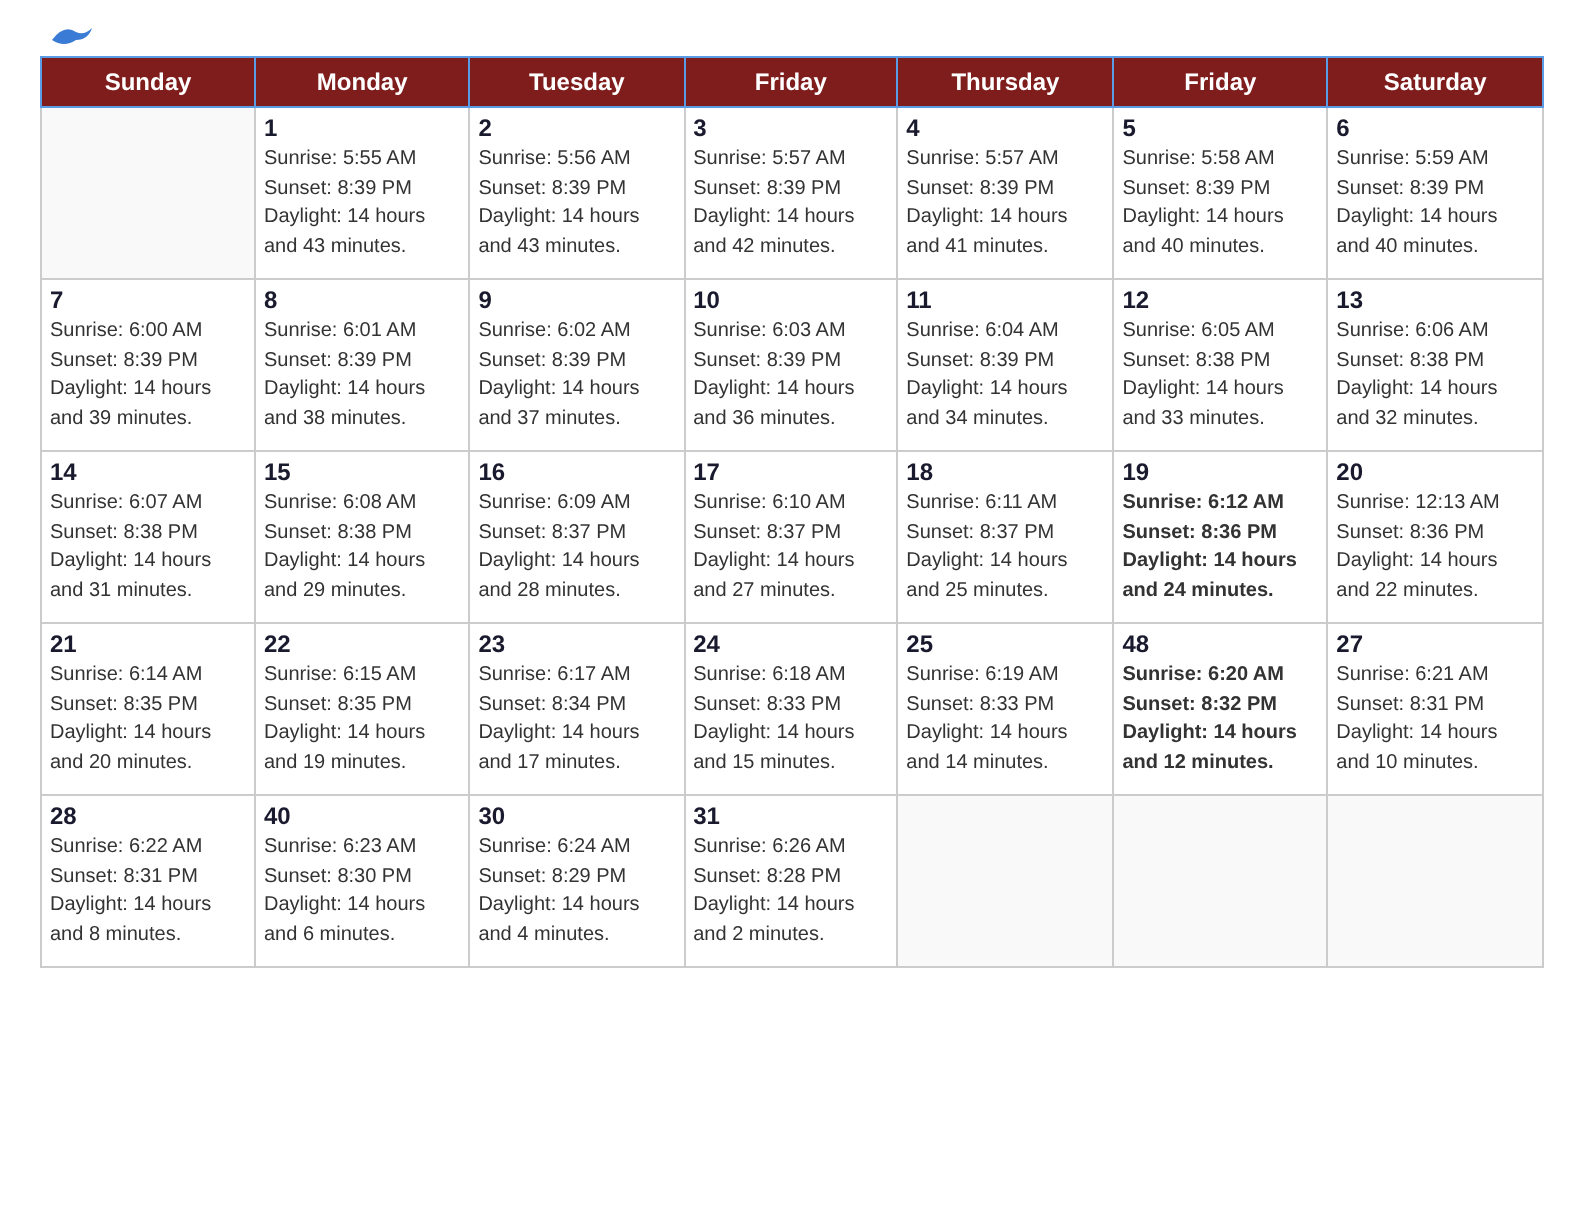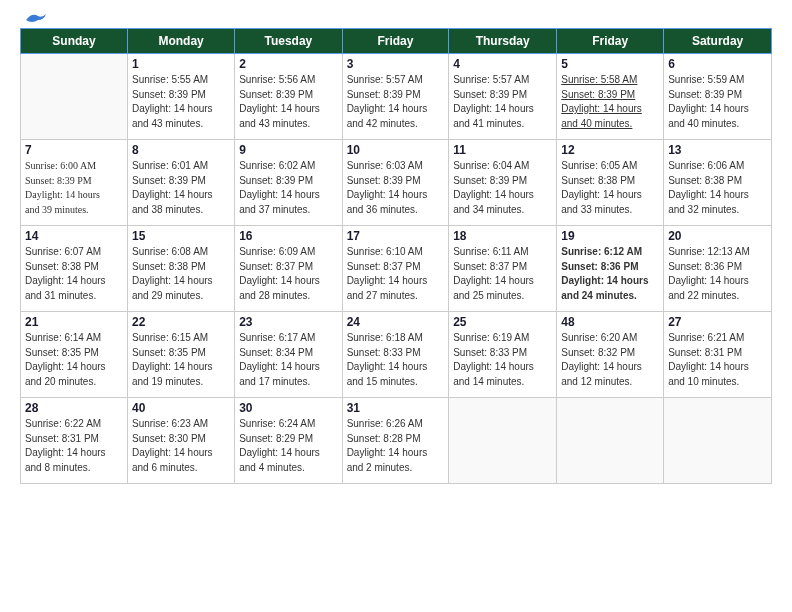--- a/index.html
+++ b/index.html
@@ -38,21 +38,21 @@
       font-size: 14px;
       color: #444;
       margin-top: 2px;
     }
     .calendar {
       width: 100%;
       border-collapse: collapse;
       font-size: 10.5px;
     }
     .calendar thead tr th {
-      background-color: #14532d;
+      background-color: #7f1d1d;
       color: white;
       text-align: center;
       padding: 5px 4px;
       font-size: 12px;
       border: 1px solid #5a9be5;
     }
     .calendar tbody tr td {
       border: 1px solid #ccc;
       vertical-align: top;
       padding: 3px 4px;
@@ -136,37 +136,37 @@
           </td>
           <td>
             <div class="day-num">4</div>
             <div class="day-info" style="white-space: pre-line;">Sunrise: 5:57 AM
 Sunset: 8:39 PM
 Daylight: 14 hours
 and 41 minutes.</div>
           </td>
           <td>
             <div class="day-num">5</div>
-            <div class="day-info" style="white-space: pre-line; text-decoration: underline;">Sunrise: 5:58 AM
+            <div class="day-info" style="white-space: pre-line;">Sunrise: 5:58 AM
 Sunset: 8:39 PM
 Daylight: 14 hours
 and 40 minutes.</div>
           </td>
           <td>
             <div class="day-num">6</div>
             <div class="day-info" style="white-space: pre-line;">Sunrise: 5:59 AM
 Sunset: 8:39 PM
 Daylight: 14 hours
 and 40 minutes.</div>
           </td>
         </tr>
         <tr class="row-alt">
           <td>
             <div class="day-num">7</div>
-            <div class="day-info" style="white-space: pre-line; font-family: Liberation Serif, serif;">Sunrise: 6:00 AM
+            <div class="day-info" style="white-space: pre-line;">Sunrise: 6:00 AM
 Sunset: 8:39 PM
 Daylight: 14 hours
 and 39 minutes.</div>
           </td>
           <td>
             <div class="day-num">8</div>
             <div class="day-info" style="white-space: pre-line;">Sunrise: 6:01 AM
 Sunset: 8:39 PM
 Daylight: 14 hours
 and 38 minutes.</div>
@@ -289,21 +289,21 @@
           </td>
           <td>
             <div class="day-num">25</div>
             <div class="day-info" style="white-space: pre-line;">Sunrise: 6:19 AM
 Sunset: 8:33 PM
 Daylight: 14 hours
 and 14 minutes.</div>
           </td>
           <td>
             <div class="day-num">48</div>
-            <div class="day-info" style="white-space: pre-line;">Sunrise: 6:20 AM
+            <div class="day-info" style="white-space: pre-line; font-weight: bold;">Sunrise: 6:20 AM
 Sunset: 8:32 PM
 Daylight: 14 hours
 and 12 minutes.</div>
           </td>
           <td>
             <div class="day-num">27</div>
             <div class="day-info" style="white-space: pre-line;">Sunrise: 6:21 AM
 Sunset: 8:31 PM
 Daylight: 14 hours
 and 10 minutes.</div>

